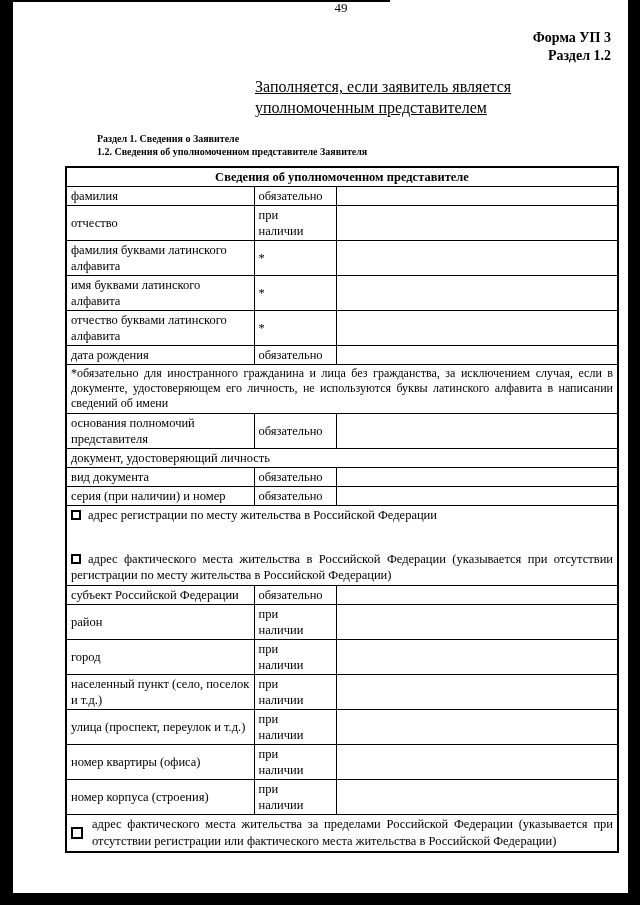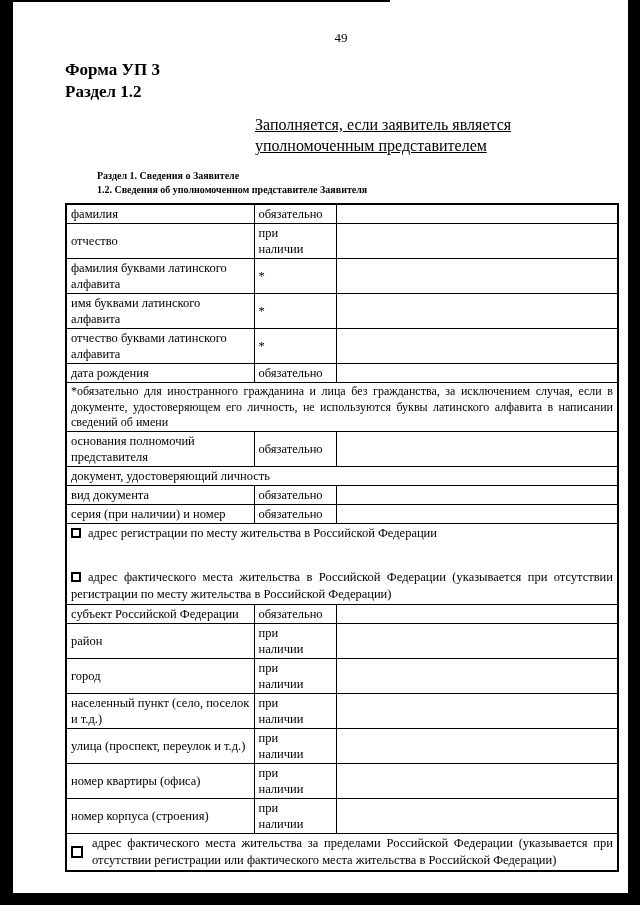--- a/index.html
+++ b/index.html
@@ -11,23 +11,23 @@
     position: relative; overflow: hidden;
   }
   .edge { position: absolute; background: #000; }
   .edge-left   { left: 0; top: 0; width: 13px; height: 100%; }
   .edge-right  { right: 0; top: 0; width: 12px; height: 100%; }
   .edge-bottom { left: 0; bottom: 0; width: 100%; height: 12px; }
   .edge-top    { left: 0; top: 0; width: 390px; height: 2px; }
 
   .content { position: absolute; left: 65px; top: 0; width: 552px; }
 
-  .page-number { text-align: center; padding-top: 30px; font-size: 13px; }
-  .doc-labels  { margin-top: 13px; text-align: left; padding-right: 6px;
-                 font-weight: bold; font-size: 17px; line-height: 1.3; }
+  .page-number { text-align: center; font-size: 13px; }
+  .doc-labels  { margin-top: 13px; text-align: right; padding-right: 6px;
+                 font-weight: bold; font-size: 14px; line-height: 1.3; }
   .fill-note   { margin: 11px 4px 0 190px; font-size: 16px; line-height: 1.32; text-decoration: underline; }
   .headings    { margin: 13px 0 0 32px; font-weight: bold; font-size: 10px; line-height: 1.35; }
 
   table.form {
     margin-top: 7px; width: 552px;
     border-collapse: collapse; table-layout: fixed;
     border: 2px solid #000; font-size: 12.5px;
   }
   table.form td { border: 1px solid #000; padding: 1px 4px; vertical-align: middle; line-height: 1.28; word-wrap: break-word; }
   .c-header { font-weight: bold; text-align: center; border-bottom: 2px solid #000; padding: 2px 4px; }
@@ -69,20 +69,23 @@
     <div>1.2. Сведения об уполномоченном представителе Заявителя</div>
   </div>
 
   <table class="form">
     <colgroup>
       <col style="width:188px">
         <col style="width:82px">
         <col style="width:282px">
     </colgroup>
     <tbody>
+      <tr>
+        <td colspan="3" class="c-header">Сведения об уполномоченном представителе</td>
+      </tr>
     <tr>
           <td class="c-label">фамилия</td>
           <td class="c-req">обязательно</td>
           <td class="c-val"></td>
         </tr>
         <tr>
           <td class="c-label">отчество</td>
           <td class="c-req">при
 наличии</td>
           <td class="c-val"></td>

